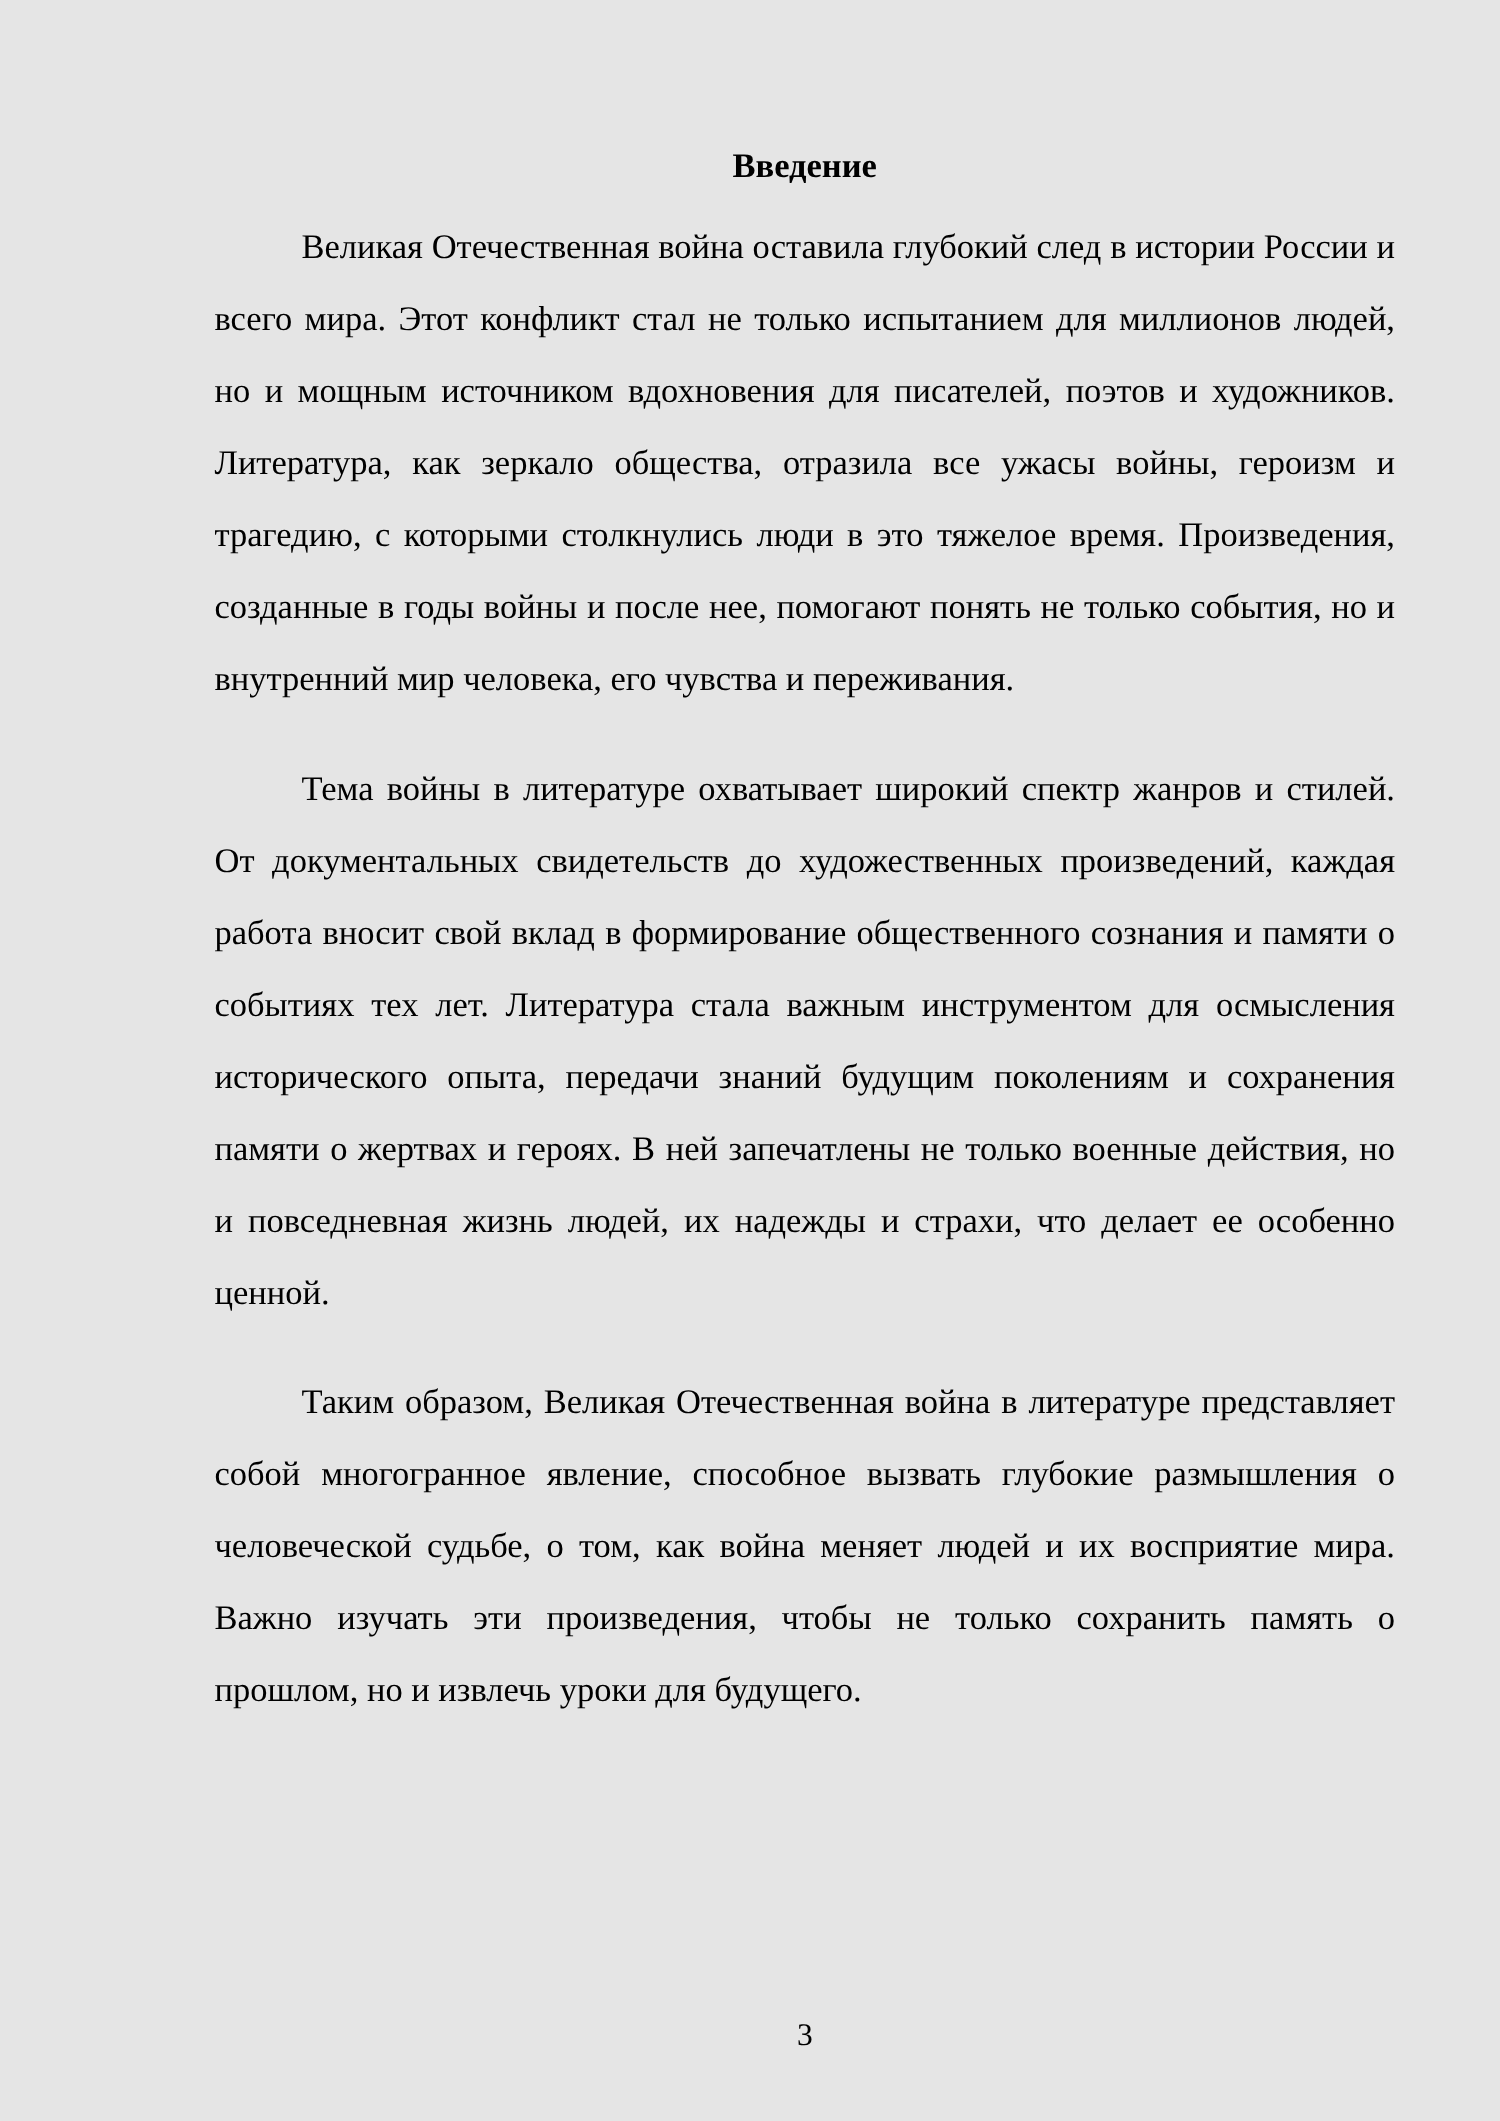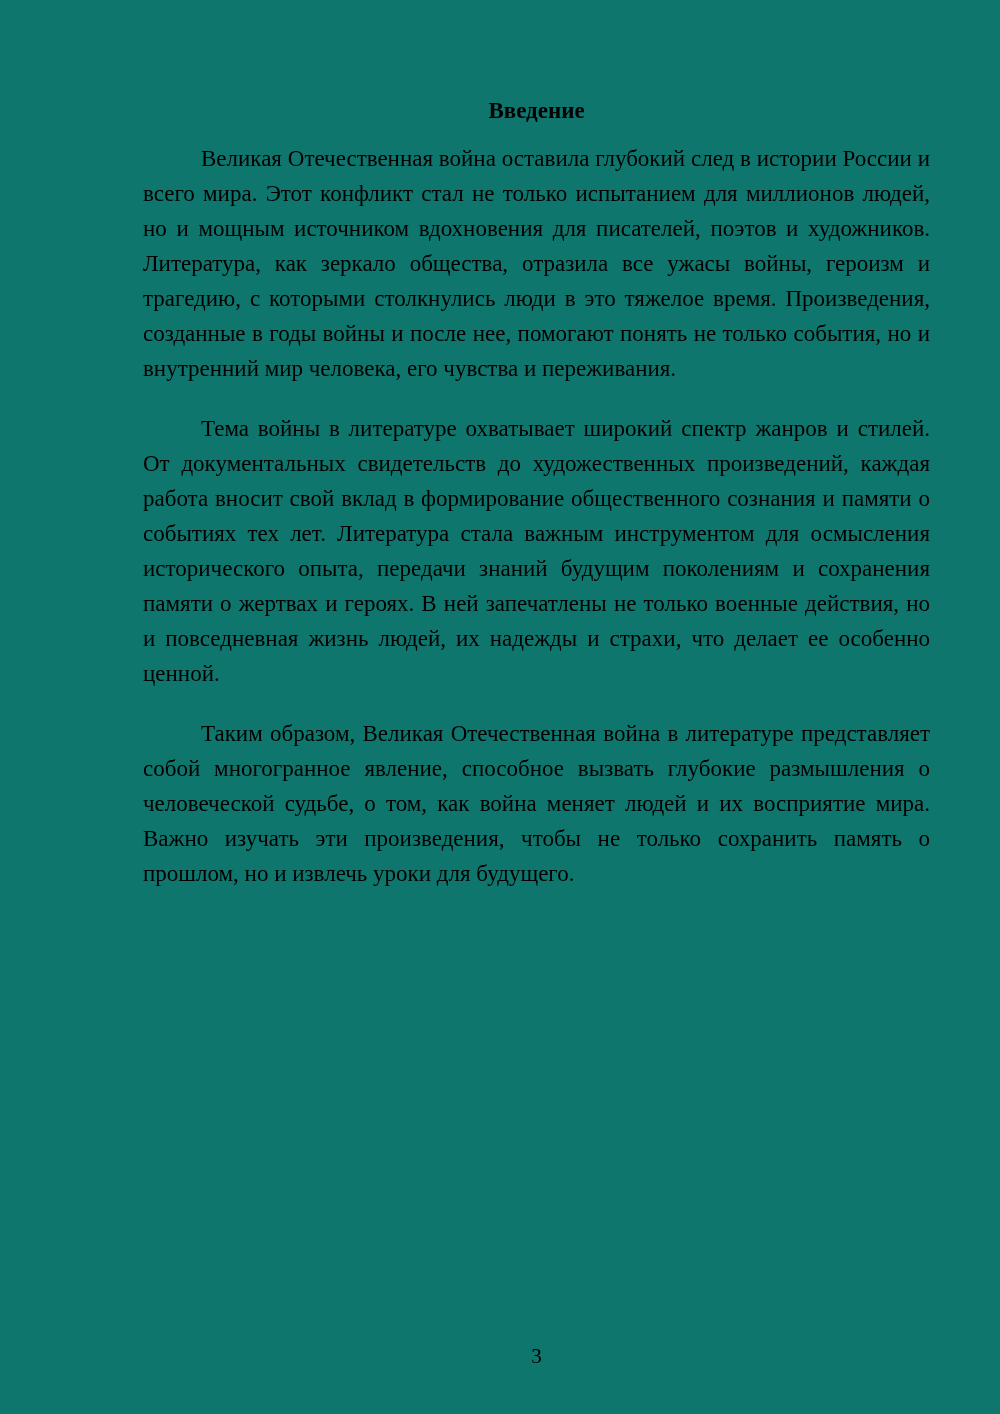--- a/index.html
+++ b/index.html
@@ -5,37 +5,37 @@
   html, body {
     margin: 0;
     padding: 0;
     background: #ffffff;
   }
   .page {
     position: relative;
     width: 1000px;
     height: 1414px;
     margin: 0 auto;
-    background: #0f766e;
+    background: #e5e5e5;
     box-sizing: border-box;
     padding: 93px 70px 0 143px;
     font-family: "Liberation Serif", "DejaVu Serif", serif;
     color: #000000;
     overflow: hidden;
   }
   .doc-title {
     font-size: 23px;
     font-weight: bold;
     text-align: center;
     line-height: 35px;
     margin: 0 0 13px 0;
   }
   .doc-para {
     font-size: 23px;
-    line-height: 35px;
+    line-height: 48px;
     text-align: justify;
     text-indent: 58px;
     margin: 0 0 25px 0;
   }
   .page-footer {
     position: absolute;
     left: 143px;
     right: 70px;
     bottom: 46px;
     text-align: center;

